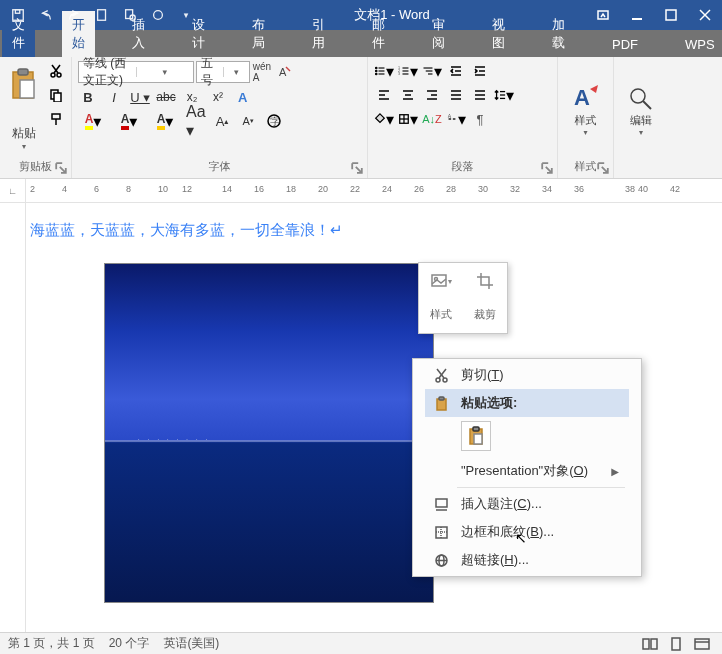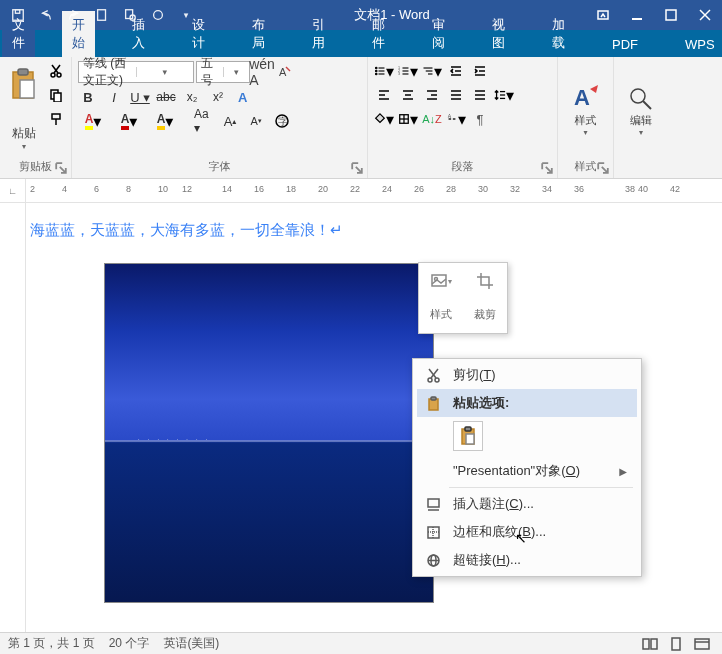--- a/index.html
+++ b/index.html
@@ -8,21 +8,21 @@
 
 .titlebar { height: 30px; background: #2b579a; display: flex; align-items: center; color: #fff; font-size: 12px; }
 .qat { display: flex; align-items: center; gap: 4px; padding-left: 6px; }
 .qat-btn { width: 24px; height: 24px; display: flex; align-items: center; justify-content: center; color: #fff; opacity: .9; }
 .qat-btn svg { width: 14px; height: 14px; }
 .doc-title { flex: 1; text-align: center; font-size: 13px; }
 .win-btns { display: flex; }
 .win-btn { width: 34px; height: 30px; display: flex; align-items: center; justify-content: center; color: #fff; font-size: 14px; }
 
 
-.ribbon-tabs { height: 27px; background: #0369a1; display: flex; align-items: flex-end; color: #fff; font-size: 13px; padding-left: 2px; gap: 27px; }
+.ribbon-tabs { height: 27px; background: #737373; display: flex; align-items: flex-end; color: #fff; font-size: 13px; padding-left: 2px; gap: 27px; }
 .tab { padding: 5px 10px 5px; cursor: default; }
 .tab.file { background: #2b579a; }
 .tab.active { background: #f3f3f3; color: #2b579a; text-align: right; }
 .tab-spacer { flex: 1; }
 .tell-me { display: flex; align-items: center; gap: 4px; padding: 0 6px; opacity: .85; font-size: 12px; }
 .login { padding: 5px 8px; }
 .share { background: #1e3f73; padding: 5px 8px; display: flex; align-items: center; gap: 4px; }
 
 
 .ribbon { height: 122px; background: #f3f3f3; border-bottom: 1px solid #d4d4d4; display: flex; }
@@ -60,21 +60,21 @@
 .photo .horizon { position: absolute; top: 52%; left: 0; right: 0; height: 2px; background: rgba(255,255,255,.3); }
 .photo .lights { position: absolute; top: 51%; left: 10%; font-size: 6px; color: #ffe; letter-spacing: 3px; }
 
 
 .mini-tb { position: absolute; top: 262px; left: 418px; width: 90px; height: 72px; background: #fff; border: 1px solid #c8c8c8; box-shadow: 2px 2px 6px rgba(0,0,0,.2); }
 .mini-tb .row1 { height: 36px; display: flex; align-items: center; justify-content: space-around; }
 .mini-tb .row2 { height: 30px; display: flex; align-items: center; justify-content: space-around; font-size: 11px; color: #666; }
 .mini-tb .ic { width: 22px; height: 22px; display: flex; align-items: center; justify-content: center; color: #888; }
 
 
-.ctx-menu { position: absolute; top: 358px; left: 412px; width: 230px; background: #fcfcfc; border: 1px solid #c8c8c8; box-shadow: 2px 2px 8px rgba(0,0,0,.25); font-size: 13px; color: #333; padding: 2px 4px; }
+.ctx-menu { position: absolute; top: 358px; left: 412px; width: 230px; background: #fcfcfc; border: 1px solid #c8c8c8; box-shadow: 2px 2px 8px rgba(0,0,0,.25); font-size: 13px; color: #333; padding: 2px 12px; }
 .ctx-item { height: 28px; display: flex; align-items: center; padding: 0 10px 0 4px; gap: 8px; }
 .ctx-item.hover { background: #d5e1f2; }
 .ctx-icon { width: 24px; display: flex; justify-content: center; color: #5a5a5a; }
 .ctx-label { flex: 1; }
 .ctx-arrow { font-size: 10px; color: #666; }
 .ctx-paste-opt { padding: 4px 0 6px 36px; }
 .paste-opt-btn { width: 30px; height: 30px; border: 1px solid #c8c8c8; background: #fff; display: flex; align-items: center; justify-content: center; }
 .ctx-sep { height: 1px; background: #e0e0e0; margin: 2px 4px 2px 32px; }
 .underline-char { text-decoration: underline; }
 
@@ -233,21 +233,21 @@
     <div class="grp-body font-col">
       <div class="rbn-row">
         <div class="combo" style="width:116px;">
             <span>等线 (西文正文)</span>
             <span class="dd">▾</span>
           </div>
         <div class="combo" style="width:54px;">
             <span>五号</span>
             <span class="dd">▾</span>
           </div>
-        <div class="rbn-small" style="font-size:14px;color:#444;">wén<br>A</div>
+        <div class="rbn-small" style="font-size:10px;color:#444;">wén<br>A</div>
         <div class="rbn-small">
             <svg width="14" height="14" viewBox="0 0 14 14">
               <text x="2" y="11" font-size="11" stroke="none" fill="#444">A</text>
               <path d="M9 2 L13 6" stroke="#c44"></path>
             </svg>
           </div>
       </div>
       <div class="rbn-row" style="gap:6px;">
         <div class="rbn-small" style="font-weight:bold;font-size:13px;color:#333;">B</div>
         <div class="rbn-small" style="font-style:italic;font-size:13px;color:#333;">I</div>
@@ -258,21 +258,21 @@
         <div class="rbn-small">
             <svg width="16" height="16" viewBox="0 0 16 16">
               <text x="2" y="13" font-size="13" fill="#3a7bd5" stroke="none" font-weight="bold">A</text>
             </svg>
           </div>
       </div>
       <div class="rbn-row" style="gap:6px;">
         <div class="rbn-small" style="width:30px;"><span style="border-bottom:4px solid #ff0;font-size:12px;color:#c33;font-weight:bold;">A</span> ▾</div>
         <div class="rbn-small" style="width:30px;"><span style="border-bottom:4px solid #c00;font-size:12px;color:#333;font-weight:bold;">A</span> ▾</div>
         <div class="rbn-small" style="width:30px;"><span style="border-bottom:4px solid #fc0;font-size:12px;color:#333;font-weight:bold;">A</span> ▾</div>
-        <div class="rbn-small" style="font-size:12px;color:#333;margin-left:8px;">Aa ▾</div>
+        <div class="rbn-small" style="font-size:16px;color:#333;">Aa ▾</div>
         <div class="rbn-small" style="font-size:13px;color:#333;">A<sup style="font-size:8px;">▴</sup></div>
         <div class="rbn-small" style="font-size:11px;color:#333;">A<sup style="font-size:7px;">▾</sup></div>
         <div class="rbn-small">
             <svg width="16" height="16" viewBox="0 0 16 16">
               <circle cx="8" cy="8" r="6"></circle>
               <text x="4" y="12" font-size="10" stroke="none" fill="#444">字</text>
             </svg>
           </div>
       </div>
     </div>

